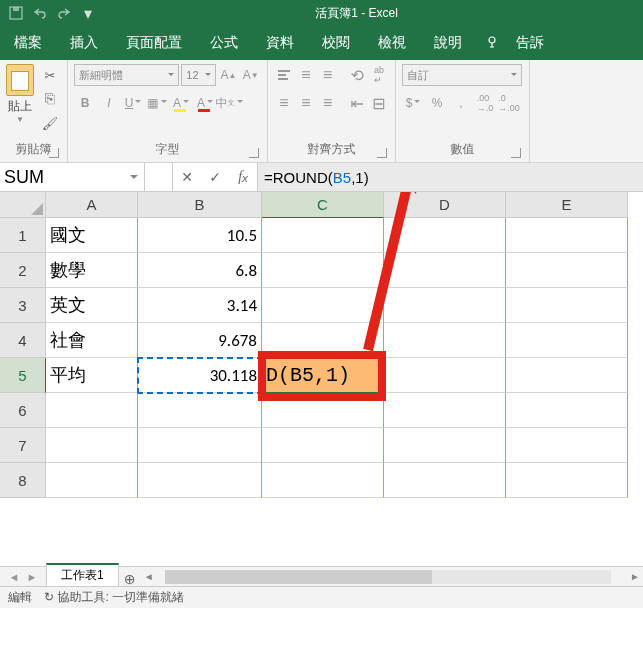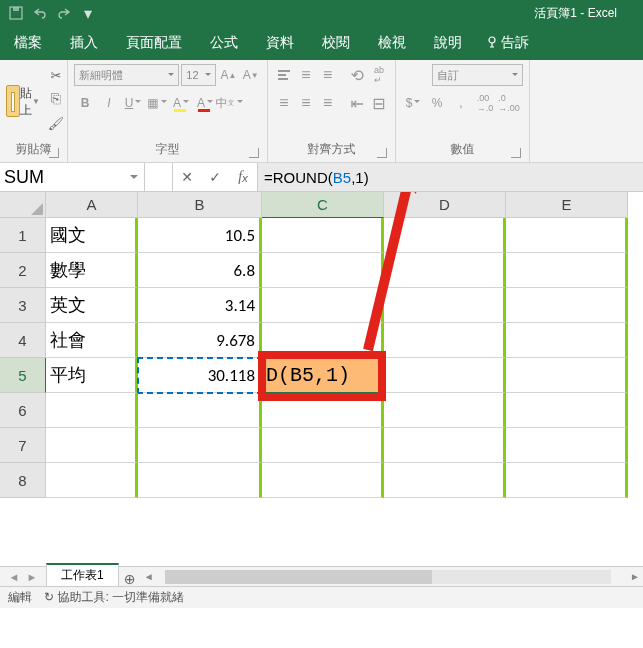--- a/index.html
+++ b/index.html
@@ -1,36 +1,36 @@
 <!DOCTYPE html>
 <html><head>
 <meta charset="utf-8">
 <style>
 * { box-sizing: border-box; margin: 0; padding: 0; font-family: "Microsoft JhengHei", -apple-system, sans-serif; }
 body { width: 643px; height: 648px; overflow: hidden; background: #fff; position: relative; }
 
 .titlebar { height: 26px; background: #217346; display: flex; align-items: center; padding: 0 8px; color: #fff; }
 .qat { display: flex; gap: 8px; align-items: center; }
 .qat-icon { width: 16px; height: 16px; opacity: .6; display: flex; align-items: center; justify-content: center; }
-.title-text { flex: 1; text-align: right; font-size: 12px; padding-right: 18px; }
+.title-text { flex: 1; text-align: center; font-size: 12px; padding-right: 18px; }
 
 .tabs { height: 34px; background: #217346; display: flex; align-items: flex-end; }
 .tab { padding: 8px 14px; font-size: 14px; color: #fff; cursor: pointer; }
 .tab.active { background: #fff; color: #217346; }
 .tab.file { background: #217346; color: #fff; }
-.tell { display: flex; color: #fff; font-size: 14px; padding: 8px 8px; gap: 1px; }
+.tell { display: flex; color: #fff; font-size: 14px; padding: 8px 8px; gap: 16px; }
 
 .ribbon { height: 103px; background: #f3f3f3; border-bottom: 1px solid #d4d4d4; display: flex; }
 .group { border-right: 1px solid #d4d4d4; display: flex; flex-direction: column; padding: 4px 6px 2px; }
 .group-body { flex: 1; display: flex; gap: 4px; }
 .group-label { text-align: center; font-size: 12px; color: #666; padding: 2px 0; position: relative; }
 .group-label .launcher { position: absolute; right: 2px; bottom: 2px; width: 10px; height: 10px; border-right: 1px solid #999; border-bottom: 1px solid #999; }
 
 .clipboard { width: 68px; }
-.paste { display: flex; flex-direction: row; align-items: center; width: 34px; font-size: 12px; color: #444; }
+.paste { display: flex; flex-direction: column; align-items: center; width: 34px; font-size: 12px; color: #444; }
 .paste-icon { width: 28px; height: 32px; background: #f4d484; border: 1px solid #c79a3a; border-radius: 2px; position: relative; margin-bottom: 2px; }
 .paste-icon::after { content: ''; position: absolute; left: 4px; top: 6px; right: 4px; bottom: 4px; background: #fff; border: 1px solid #c79a3a; }
 .clip-btns { display: flex; flex-direction: column; gap: 2px; }
 .clip-btn { width: 24px; height: 22px; display: flex; align-items: center; justify-content: center; font-size: 13px; color: #666; }
 
 .font-group { width: 200px; }
 .font-row { display: flex; gap: 2px; margin-bottom: 2px; }
 .combo { height: 22px; border: 1px solid #bbb; background: #fff; font-size: 11px; padding: 0 16px 0 4px; display: flex; align-items: center; position: relative; color: #888; }
 .combo.disabled { background: #f0f0f0; }
 .combo::after { content: ''; position: absolute; right: 4px; top: 8px; border: 3px solid transparent; border-top-color: #888; }
@@ -39,21 +39,21 @@
 .btn { width: 22px; height: 22px; display: flex; align-items: center; justify-content: center; font-size: 12px; color: #999; cursor: pointer; }
 .btn.dd::after { content: ''; margin-left: 2px; border: 3px solid transparent; border-top-color: #999; }
 
 .align-group { width: 128px; }
 .align-row { display: flex; gap: 2px; margin-bottom: 2px; }
 .align-btn { width: 22px; height: 22px; display:flex; align-items:center; justify-content:center; color:#999; }
 .bars { display:flex; flex-direction:column; gap:2px; }
 .bar { width:12px; height:2px; background:#999; }
 
 .num-group { width: 134px; }
-.num-combo { width: 120px; margin-left: 30px; }
+.num-combo { width: 120px; }
 
 .formula-bar { height: 29px; border-bottom: 1px solid #ccc; display: flex; align-items: stretch; background: #fff; }
 .name-box { width: 145px; border-right: 1px solid #ccc; display:flex; align-items:center; padding: 0 4px; font-size: 18px; position: relative; }
 .name-box::after { content:''; position:absolute; right:6px; top:12px; border:4px solid transparent; border-top-color:#888; }
 .fb-gap { width: 28px; border-right: 1px solid #ccc; }
 .fb-btns { display:flex; border-right:1px solid #ccc; }
 .fb-btn { width: 28px; display:flex; align-items:center; justify-content:center; font-size: 14px; color: #666; cursor:pointer; }
 .fb-btn.fx { font-style: italic; font-family: serif; }
 .fb-input { flex:1; display:flex; align-items:center; padding:0 6px; font-size:15px; font-family: "Calibri", sans-serif; background:#eaeaea; }
 .fb-input span { white-space: pre; }
@@ -63,21 +63,21 @@
 .corner { position:absolute; left:0; top:0; width:46px; height:26px; background:#e6e6e6; border-right:1px solid #ccc; border-bottom:1px solid #ccc; }
 .corner::after { content:''; position:absolute; right:2px; bottom:2px; border:6px solid transparent; border-right-color:#b0b0b0; border-bottom-color:#b0b0b0; }
 .col-headers { position:absolute; left:46px; top:0; right:0; height:26px; display:flex; }
 .col-h { background:#e6e6e6; border-right:1px solid #ccc; border-bottom:1px solid #ccc; text-align:center; font-size:15px; color:#444; line-height:26px; }
 .col-h.sel { background:#d3e0cf; border-bottom-color:#217346; color:#217346; }
 .row-headers { position:absolute; left:0; top:26px; width:46px; }
 .row-h { height:35px; background:#e6e6e6; border-right:1px solid #ccc; border-bottom:1px solid #ccc; text-align:center; font-size:15px; color:#444; line-height:35px; }
 .row-h.sel { background:#d3e0cf; border-right-color:#217346; color:#217346; }
 .cells { position:absolute; left:46px; top:26px; right:0; }
 .row { display:flex; height:35px; }
-.cell { border-right:3px solid #84cc16; border-bottom:1px solid #d4d4d4; padding:0 4px; font-size:18px; display:flex; align-items:center; font-family:"PMingLiU","新細明體",serif; overflow:visible; white-space:nowrap; }
+.cell { border-right:1px solid #84cc16; border-bottom:1px solid #d4d4d4; padding:0 4px; font-size:18px; display:flex; align-items:center; font-family:"PMingLiU","新細明體",serif; overflow:visible; white-space:nowrap; }
 .cell.num { justify-content:flex-end; font-family:"Calibri",sans-serif; font-size:17px; }
 .cell.edit { outline:2px solid #217346; outline-offset:-1px; background:#fdba74; z-index:5; position:relative; font-family:Liberation Mono, monospace; font-size:20px; }
 .cell.ref { outline:2px dashed #0070c0; outline-offset:-1px; }
 .cA{width:92px}.cB{width:124px}.cC{width:122px}.cD{width:122px}.cE{width:122px}
 
 .red-box { position:absolute; border:8px solid #e2231a; pointer-events:none; z-index:10; }
 .arrow-svg { position:absolute; pointer-events:none; z-index:9; }
 
 .scroll-h { height: 20px; background:#f3f3f3; border-top:1px solid #ccc; display:flex; align-items:center; }
 .sheet-nav { display:flex; gap:2px; padding:0 6px; }

